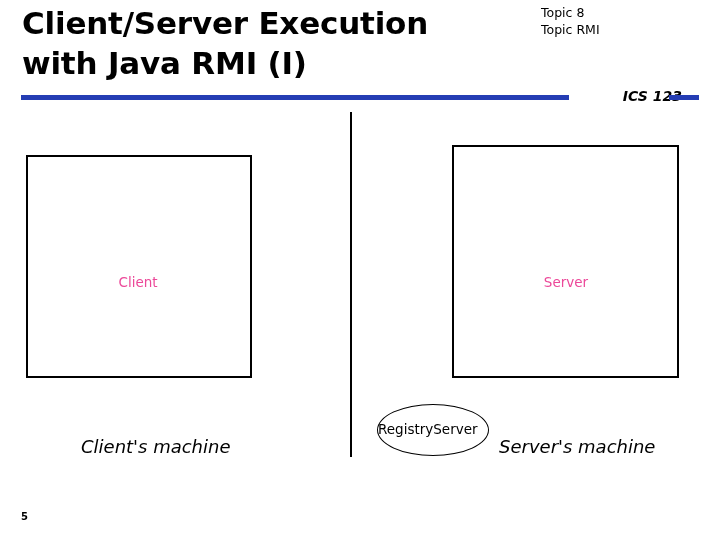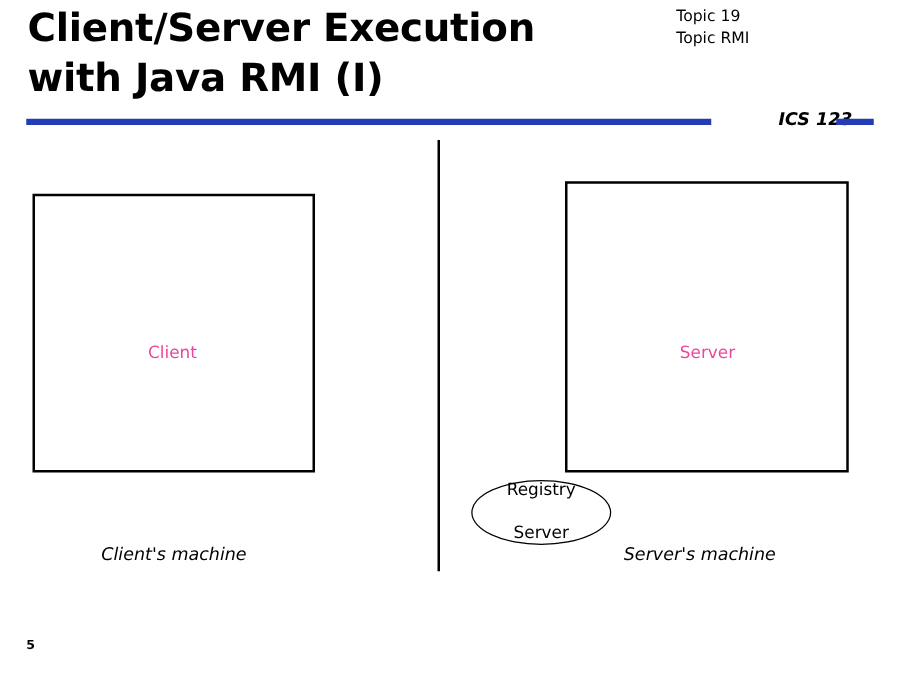--- a/index.html
+++ b/index.html
@@ -107,39 +107,39 @@
     width: 100px;
   }
   .server-label {
     left: 516px;
     top: 274px;
     width: 100px;
   }
   .ellipse {
     position: absolute;
     left: 377px;
-    top: 384px;
+    top: 404px;
     width: 112px;
     height: 52px;
     border: 1px solid #000000;
     border-radius: 50%;
     box-sizing: border-box;
     display: flex;
-    flex-direction: column;
+    flex-direction: row;
     align-items: center;
-    justify-content: space-between;
+    justify-content: flex-start;
   }
   .ellipse span {
     font-size: 13.5px;
     line-height: 1.18;
     color: #000000;
   }
   .machine-label {
     position: absolute;
-    font-size: 14px;
+    font-size: 18px;
     font-style: italic;
     color: #000000;
     white-space: nowrap;
   }
   .client-machine {
     left: 81px;
     top: 436px;
   }
   .server-machine {
     left: 499px;
@@ -155,21 +155,21 @@
   }
 </style>
 </head>
 <body>
 
 <div class="slide">
 
   <div class="title">Client/Server Execution with Java RMI (I)</div>
 
   <div class="topic">
-    <div>Topic 19</div>
+    <div>Topic 8</div>
     <div>Topic RMI</div>
   </div>
 
   <div class="ics">ICS 123</div>
 
   <div class="rule"></div>
   <div class="rule-dash"></div>
 
   <div class="box client-box"></div>
   <div class="box server-box"></div>

